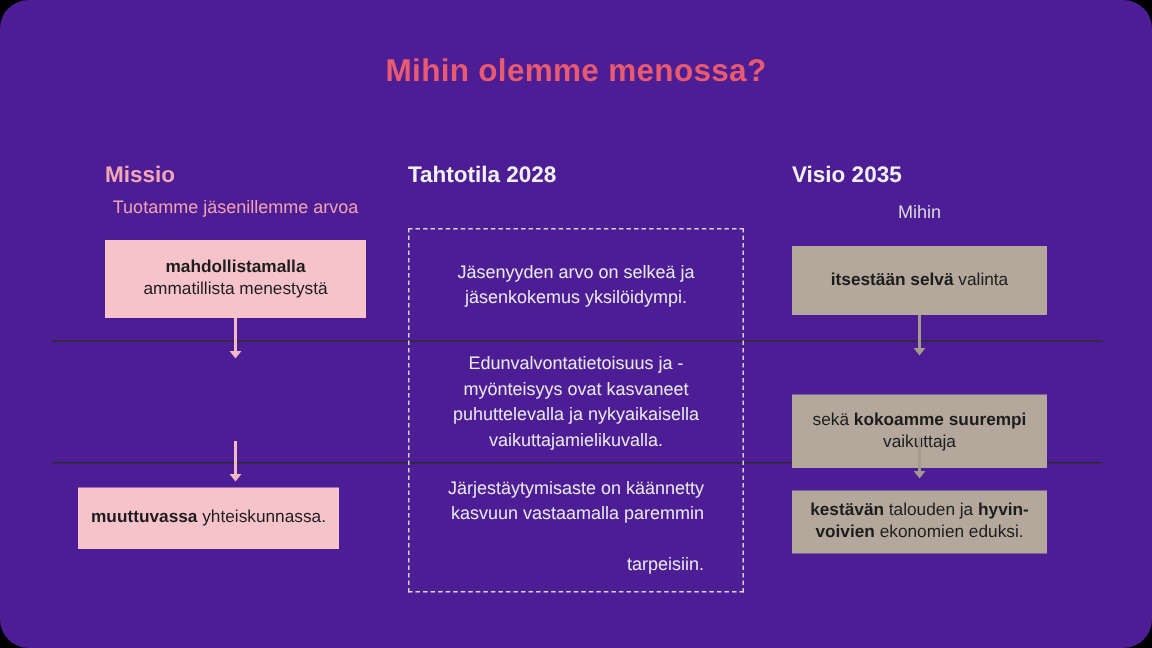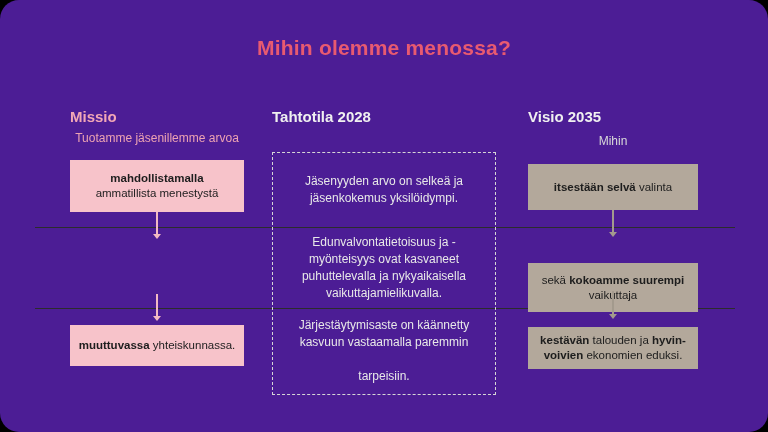--- a/index.html
+++ b/index.html
@@ -39,21 +39,21 @@
   }
   .mid-block{
     position:absolute;left:0;right:0;
     display:flex;align-items:center;justify-content:center;
     text-align:center;
     font-size:12px;line-height:17px;color:#e8e8e8;
     padding:0 10px;
   }
   .mid-block-1{top:0;height:74px;}
   .mid-block-2{top:74px;height:82px;}
-  .mid-block-3{top:156px;height:84px;}
+  .mid-block-3{top:156px;height:84px;text-align:right;}
   .box{
     position:absolute;
     display:flex;align-items:center;justify-content:center;
     text-align:center;
     font-size:11.5px;line-height:15px;
     color:#1d1d1d;
     box-sizing:border-box;
     padding:4px 8px;
   }
   .box.pink{background:#f7c3ca;}
@@ -112,21 +112,21 @@
     <div class="line"></div>
     <div class="head"></div>
   </div>
 
 
   <div class="connector pink" style="left:152px;top:294px;height:27px;">
     <div class="line"></div>
     <div class="head"></div>
   </div>
 
-  <div class="box pink rich" style="left:70px;top:325px;width:174px;height:41px;">
+  <div class="box pink rich" style="left:52px;top:325px;width:174px;height:41px;">
       <div><span data-b="1">muuttuvassa</span><span> yhteiskunnassa.</span></div>
     </div>
 
   <div class="box beige rich" style="left:528px;top:164px;width:170px;height:46px;">
       <div><span data-b="1">itsestään selvä</span><span> valinta</span></div>
     </div>
 
   <div class="connector beige" style="left:608px;top:210px;height:27px;">
     <div class="line"></div>
     <div class="head"></div>

